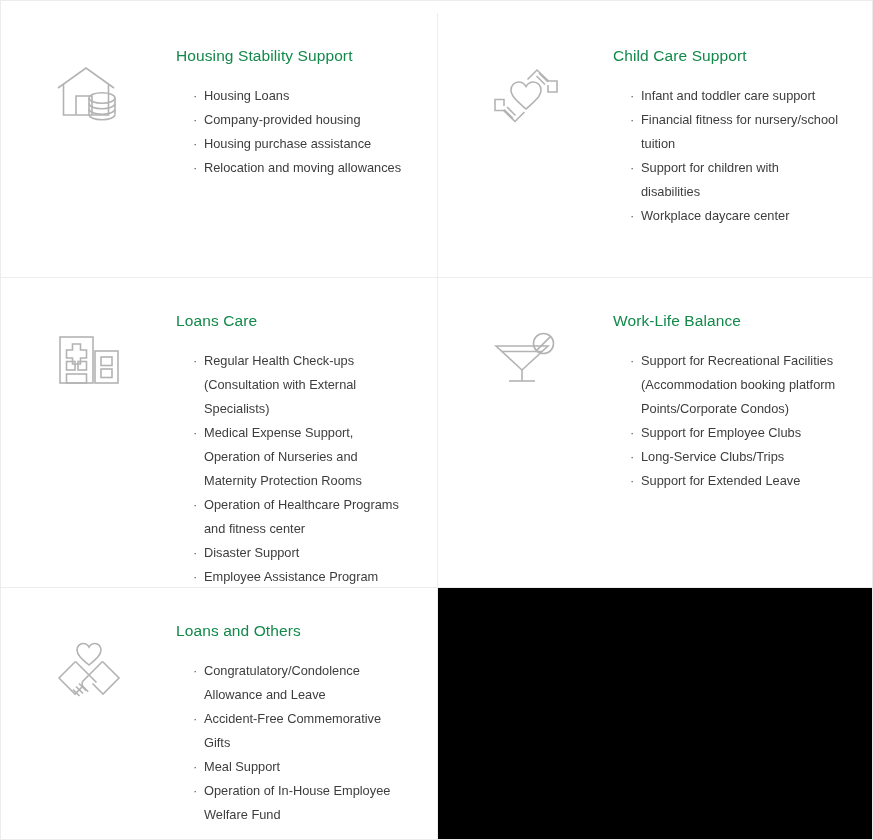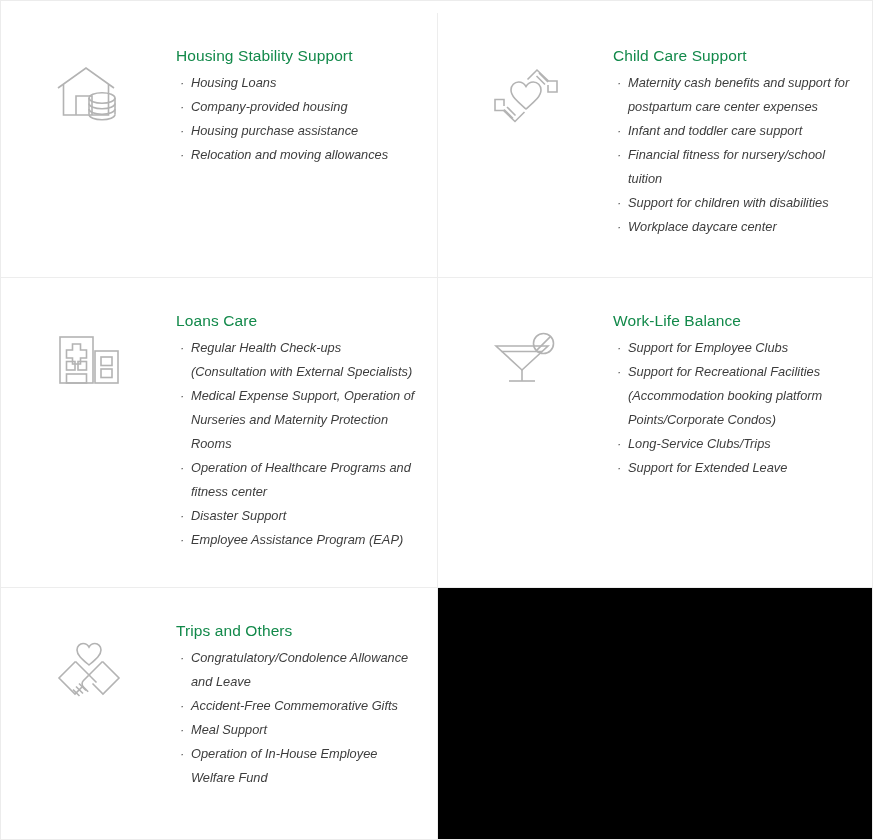--- a/index.html
+++ b/index.html
@@ -79,23 +79,22 @@
     color: #12894a;
     font-size: 15.5px;
     line-height: 22px;
     font-weight: 400;
     letter-spacing: 0.1px;
     margin: 0 0 4px 0;
     white-space: nowrap;
   }
   ul.bullets {
     list-style: none;
-    margin: 4px;
+    margin: 17px;
     padding: 0;
-    font-style: italic;
   }
   ul.bullets > li {
     position: relative;
     color: #3d3d3d;
     font-size: 12.8px;
     line-height: 24px;
     padding-left: 11px;
     font-weight: 400;
   }
   ul.bullets > li::before {
@@ -154,21 +153,20 @@
 
             <path d="M32.5 47 L23 56.5 L11.5 45.5 L3 45.5 L3 34.5 L12 34.5 L12 41"></path>
             <path d="M21 53.5 L12 44.5"></path>
             <path d="M23.5 50.5 L15 42"></path>
           </g>
         </svg>
       </div>
       <div class="content">
         <h3 class="card-title">Child Care Support</h3>
         <ul class="bullets">
-          <li>Maternity cash benefits and support for postpartum care center expenses</li>
           <li>Infant and toddler care support</li>
           <li>Financial fitness for nursery/school tuition</li>
           <li>Support for children with disabilities</li>
           <li>Workplace daycare center</li>
         </ul>
       </div>
     </div>
 
     <div class="cell col-left row-2">
       <div class="icon-wrap">
@@ -206,22 +204,22 @@
             <path d="M30 41 L30 52"></path>
             <path d="M17 52 L43 52"></path>
             <circle cx="51.5" cy="14.5" r="10"></circle>
             <path d="M44.4 21.6 L58.6 7.4"></path>
           </g>
         </svg>
       </div>
       <div class="content">
         <h3 class="card-title">Work-Life Balance</h3>
         <ul class="bullets">
+          <li>Support for Recreational Facilities (Accommodation booking platform Points/Corporate Condos)</li>
           <li>Support for Employee Clubs</li>
-          <li>Support for Recreational Facilities (Accommodation booking platform Points/Corporate Condos)</li>
           <li>Long-Service Clubs/Trips</li>
           <li>Support for Extended Leave</li>
         </ul>
       </div>
     </div>
 
     <div class="cell col-left row-3">
       <div class="icon-wrap">
         <svg viewBox="0 0 68 62" aria-hidden="true">
           <g class="icon-stroke">
@@ -236,21 +234,21 @@
 
             <path d="M33.5 35.5 L28.5 40.5 C26.6 42.4 26.6 45.2 28.5 47.1 L33.2 51.8"></path>
             <path d="M24 43.5 L31 50.5"></path>
             <path d="M21 46.5 L28 53.5"></path>
             <path d="M18 49.5 L24.5 56"></path>
             <path d="M36 37 L41.5 42.5"></path>
           </g>
         </svg>
       </div>
       <div class="content">
-        <h3 class="card-title">Trips and Others</h3>
+        <h3 class="card-title">Loans and Others</h3>
         <ul class="bullets">
           <li>Congratulatory/Condolence Allowance and Leave</li>
           <li>Accident-Free Commemorative Gifts</li>
           <li>Meal Support</li>
           <li>Operation of In-House Employee Welfare Fund</li>
         </ul>
       </div>
     </div>
 
     <div class="cell blank-black row-3"></div>

